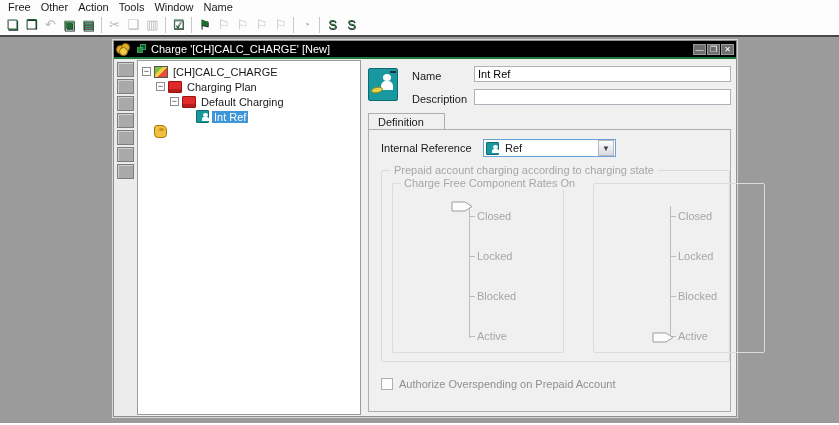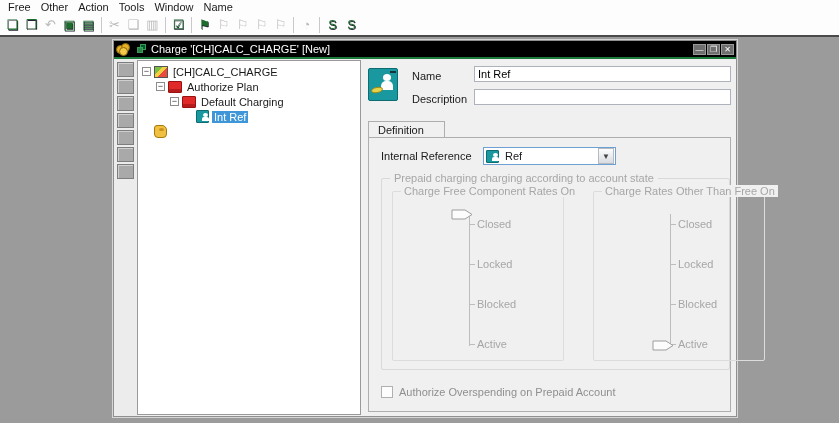--- a/index.html
+++ b/index.html
@@ -203,21 +203,21 @@
 
       <div class="tree">
         <div class="tree-row" style="padding-left:2px;">
           <span class="expander">−</span>
           <span class="t-icon icon-chart"></span>
           <span class="t-label">[CH]CALC_CHARGE</span>
         </div>
         <div class="tree-row" style="padding-left:16px;">
           <span class="expander">−</span>
           <span class="t-icon icon-redboard"></span>
-          <span class="t-label">Authorize Plan</span>
+          <span class="t-label">Charging Plan</span>
         </div>
         <div class="tree-row" style="padding-left:30px;">
           <span class="expander">−</span>
           <span class="t-icon icon-redboard"></span>
           <span class="t-label">Default Charging</span>
         </div>
         <div class="tree-row" style="padding-left:56px;">
           <span class="t-icon icon-tealmini" style="width:13px;height:13px;"></span>
           <span class="t-label selected">Int Ref</span>
         </div>
@@ -233,21 +233,21 @@
             <i class="head-dot"></i>
               <i class="body-shape"></i>
               <i class="coin-y"></i>
               <i class="notch"></i>
           </div>
           <div class="fields">
             <div class="frow">
               <span class="flabel">Name</span>
               <input class="finput" value="Int Ref" style="">
             </div>
-            <div class="frow" style="margin-bottom:12px;">
+            <div class="frow" style="margin-bottom:4px;">
               <span class="flabel">Description</span>
               <input class="finput" value="" style="">
             </div>
           </div>
         </div>
 
         <div class="tabstrip">
           <span class="tab">Definition</span>
         </div>
 
@@ -255,21 +255,21 @@
           <div class="ir-row">
             <span class="ir-label">Internal Reference</span>
             <div class="combo">
               <span class="t-icon icon-tealmini"></span>
               <span class="combo-text">Ref</span>
               <span class="combo-btn">▼</span>
             </div>
           </div>
 
           <div class="groupbox">
-            <span class="glegend">Prepaid charging charging according to account state</span>
+            <span class="glegend">Prepaid account charging according to charging state</span>
             <div class="sliders-wrap">
 
               <div class="sgroup">
                 <span class="glegend">Charge Free Component Rates On</span>
                 <div class="slider">
                   <span class="track"></span>
                   <div class="slabels">
                     <span class="slabel">
                         <span class="tick"></span>
                         <span>Closed</span>
@@ -287,21 +287,20 @@
                         <span>Active</span>
                       </span>
                   </div>
                   <svg class="thumb at-top" width="22" height="11" viewBox="0 0 22 11">
                     <polygon points="1,1 14,1 21,5.5 14,10 1,10" fill="#fcfcfc" stroke="#9d9d9d"></polygon>
                   </svg>
                 </div>
               </div>
 
               <div class="sgroup">
-                <span class="glegend">Charge Rates Other Than Free On</span>
                 <div class="slider">
                   <span class="track"></span>
                   <div class="slabels">
                     <span class="slabel">
                         <span class="tick"></span>
                         <span>Closed</span>
                       </span>
                     <span class="slabel">
                         <span class="tick"></span>
                         <span>Locked</span>

